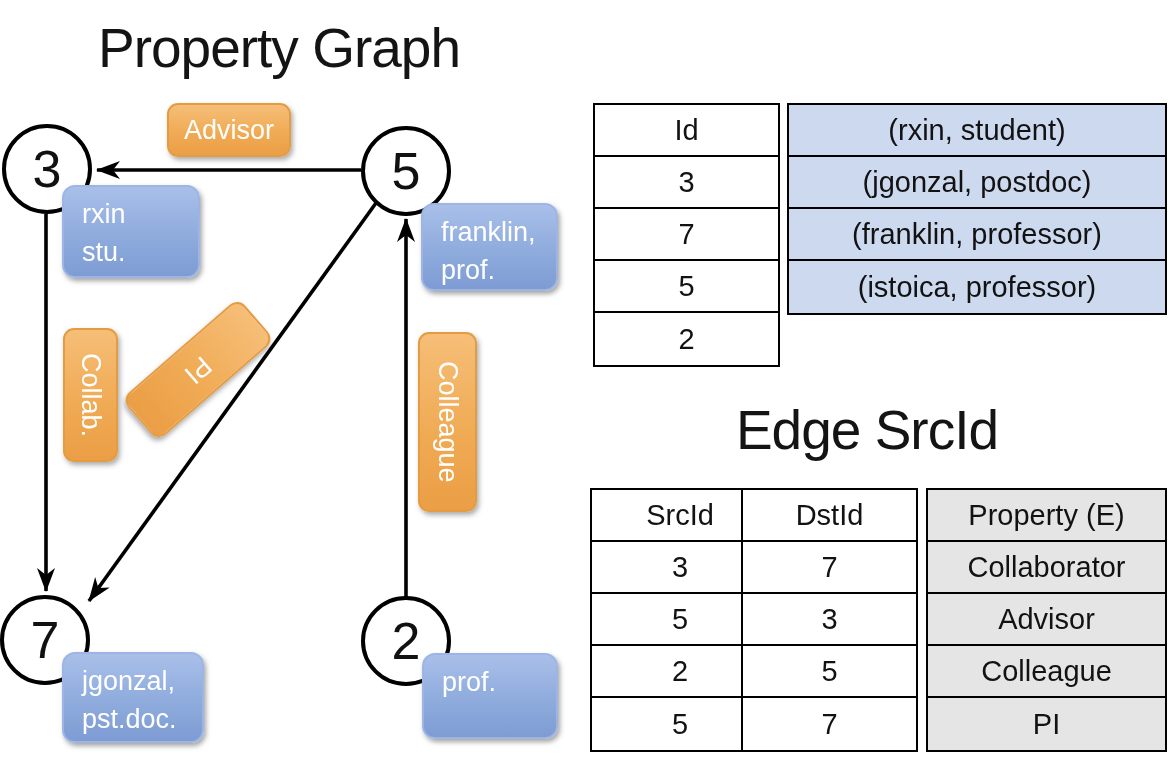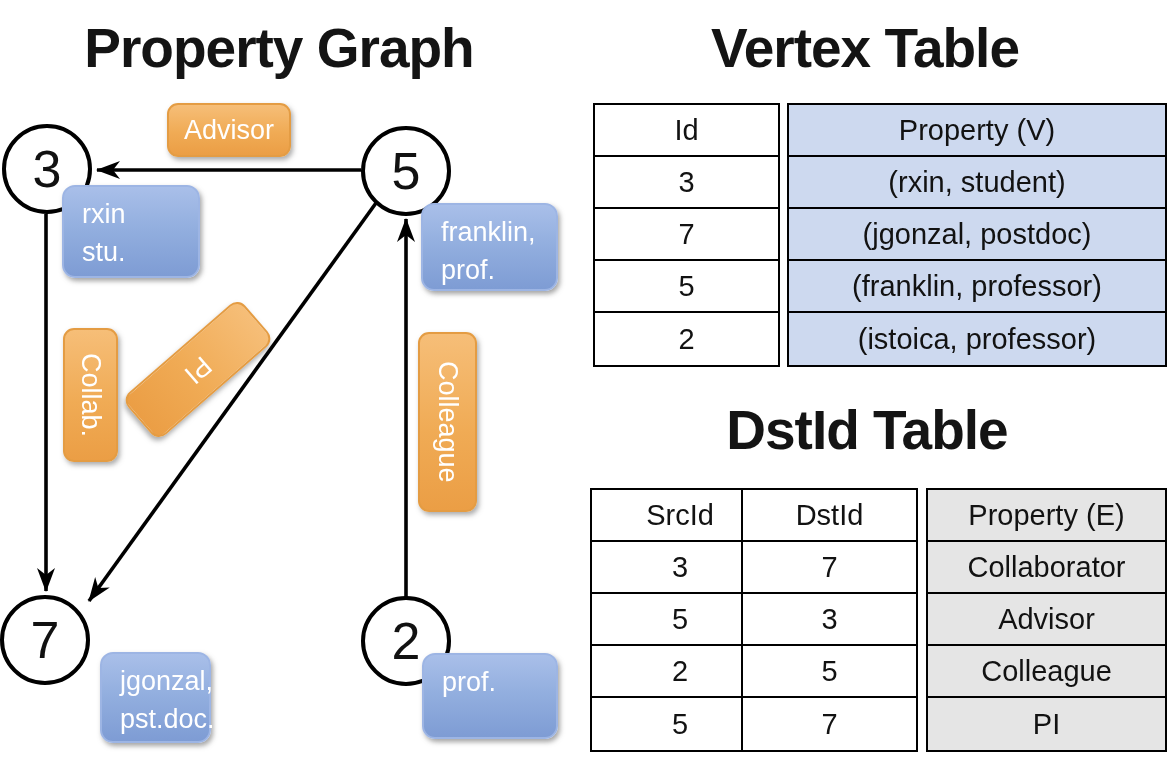--- a/index.html
+++ b/index.html
@@ -10,21 +10,21 @@
     width: 1170px;
     height: 760px;
     background: #ffffff;
     overflow: hidden;
   }
 
   
   .big-title {
     position: absolute;
     font-size: 55px;
-    font-weight: 700;
+    font-weight: 400;
     color: #141414;
     letter-spacing: -1px;
     text-align: center;
     white-space: nowrap;
   }
   #pg-title   { left: 29px;  width: 500px; top: 16px; }
   #vt-title   { left: 580px; width: 570px; top: 16px; }
   #et-title   { left: 582px; width: 570px; top: 398px; }
 
   
@@ -55,21 +55,21 @@
     background: linear-gradient(180deg, #a9bfe9 0%, #93afdf 45%, #7e9cd4 100%);
     border: 2px solid #9db5e4;
     box-shadow: 2px 3px 5px rgba(90,90,90,0.55);
     color: #ffffff;
     font-size: 27px;
     line-height: 1.42;
     padding: 8px 18px 6px 18px;
   }
   #vprop-rxin     { left: 62px;  top: 185px; width: 138px; height: 93px; }
   #vprop-franklin { left: 421px; top: 187px; width: 137px; height: 88px; margin-top: 16px; }
-  #vprop-jgonzal  { left: 62px;  top: 652px; width: 111px; height: 91px; margin-left: 38px; }
+  #vprop-jgonzal  { left: 62px;  top: 652px; width: 142px; height: 91px; }
   #vprop-istoica  { left: 422px; top: 653px; width: 136px; height: 86px; }
 
   
   .elabel {
     position: absolute;
     z-index: 3;
     border-radius: 11px;
     background: linear-gradient(180deg, #f6be78 0%, #f0ab55 55%, #eb9e45 100%);
     border: 2px solid #e49c43;
     box-shadow: 2px 3px 5px rgba(90,90,90,0.5);
@@ -110,22 +110,21 @@
   #et-src  { left: 590px; top: 488px; width: 180px; }
   #et-dst  { left: 741px; top: 488px; width: 177px; }
   #et-prop { left: 926px; top: 488px; width: 241px; }
 </style>
 </head>
 <body>
 
 <div id="stage">
 
   <div class="big-title" id="pg-title">Property Graph</div>
-  <div class="big-title" id="vt-title">Vertex Table</div>
-  <div class="big-title" id="et-title">DstId Table</div>
+  <div class="big-title" id="et-title">Edge SrcId</div>
 
   <svg id="edges-svg" width="1170" height="760" viewBox="0 0 1170 760">
     <defs>
       <marker id="arrow" markerUnits="userSpaceOnUse" markerWidth="24" markerHeight="20" viewBox="0 0 24 20" refX="23" refY="10" orient="auto">
         <path d="M0,1 L24,10 L0,19 L7,10 Z" fill="#000"></path>
       </marker>
     </defs>
     <line class="edge-line" x1="361" y1="170" x2="97" y2="170" marker-end="url(#arrow)"></line>
     <line class="edge-line" x1="46" y1="214" x2="46" y2="591" marker-end="url(#arrow)"></line>
     <line class="edge-line" x1="376" y1="203" x2="89" y2="601" marker-end="url(#arrow)"></line>
@@ -175,21 +174,20 @@
   </div>
 
   <div class="tbl-col" id="vt-id">
     <div class="cell head">Id</div>
     <div class="cell">3</div>
     <div class="cell">7</div>
     <div class="cell">5</div>
     <div class="cell">2</div>
   </div>
   <div class="tbl-col fill-blue" id="vt-prop">
-    <div class="cell head">Property (V)</div>
     <div class="cell">(rxin, student)</div>
     <div class="cell">(jgonzal, postdoc)</div>
     <div class="cell">(franklin, professor)</div>
     <div class="cell">(istoica, professor)</div>
   </div>
 
   <div class="tbl-col" id="et-src">
     <div class="cell head">SrcId</div>
     <div class="cell">3</div>
     <div class="cell">5</div>

